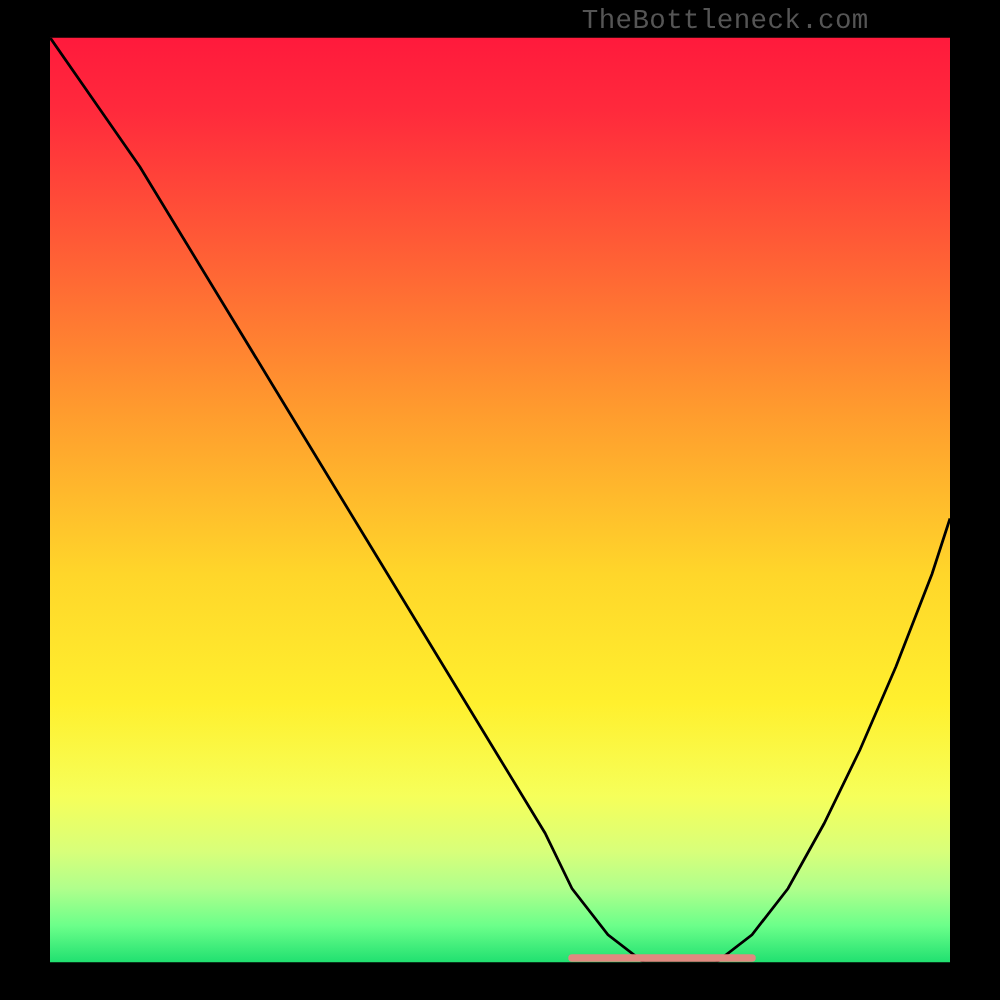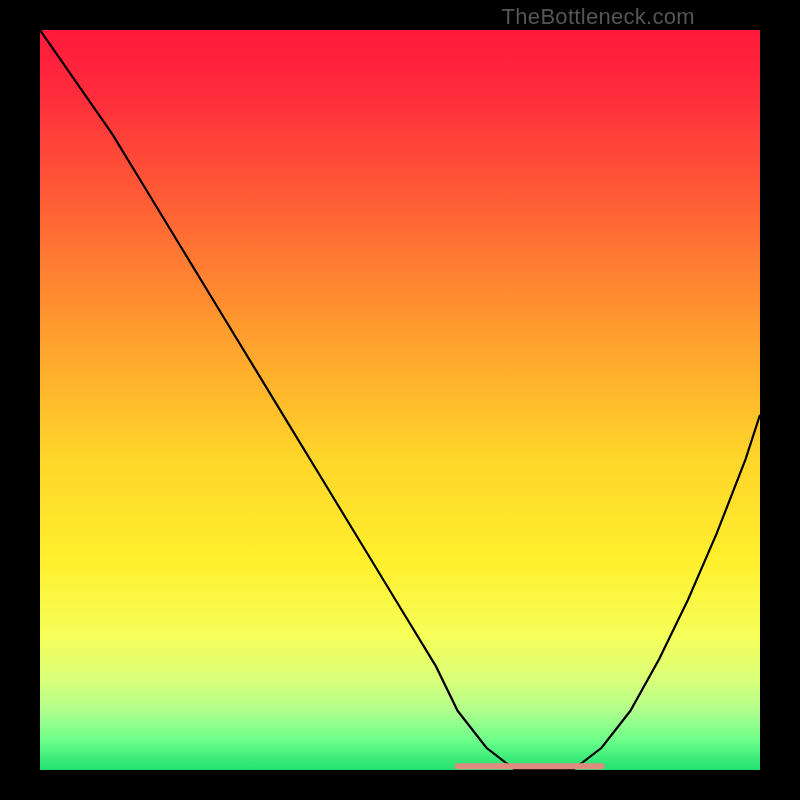--- a/index.html
+++ b/index.html
@@ -9,20 +9,21 @@
     height: 800px;
     background: #000;
     overflow: hidden;
     font-family: Arial, Helvetica, sans-serif;
   }
   .frame {
     position: relative;
     width: 705px;
     height: 800px;
     background: #000;
+    font-family: Liberation Mono, monospace;
   }
   .watermark {
     position: absolute;
     top: 4px;
     right: 10px;
     color: #555;
     font-size: 22px;
     font-weight: 500;
     letter-spacing: 0.3px;
     z-index: 10;

